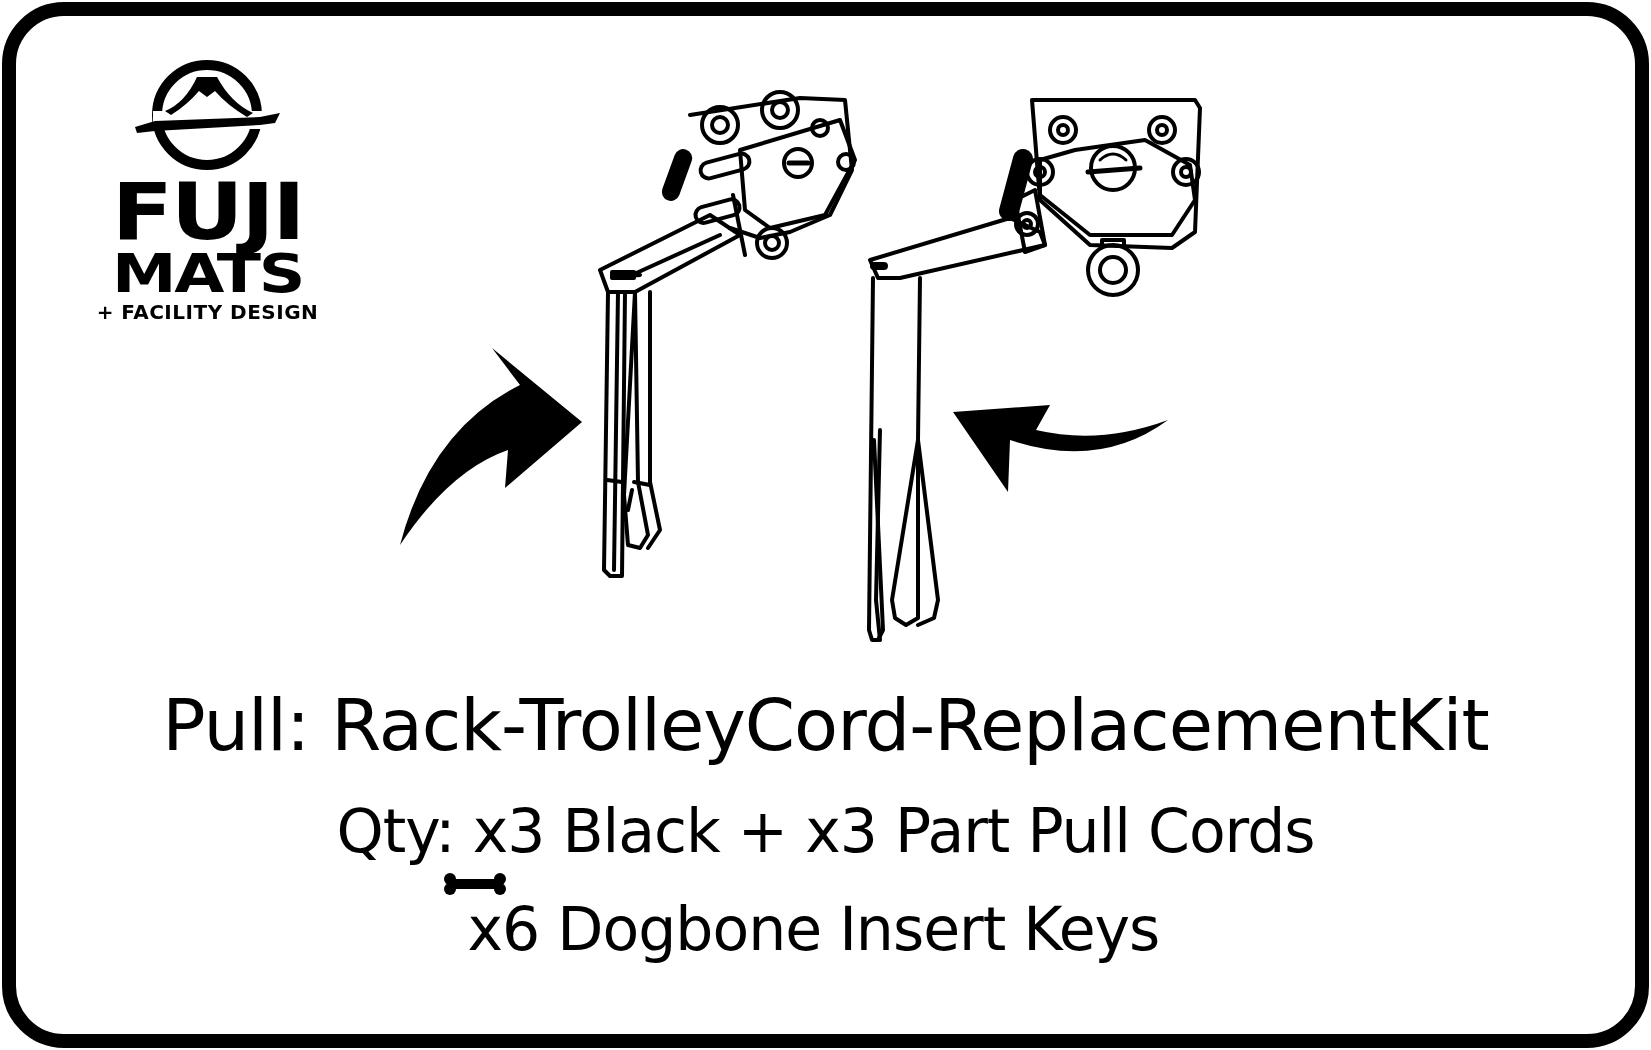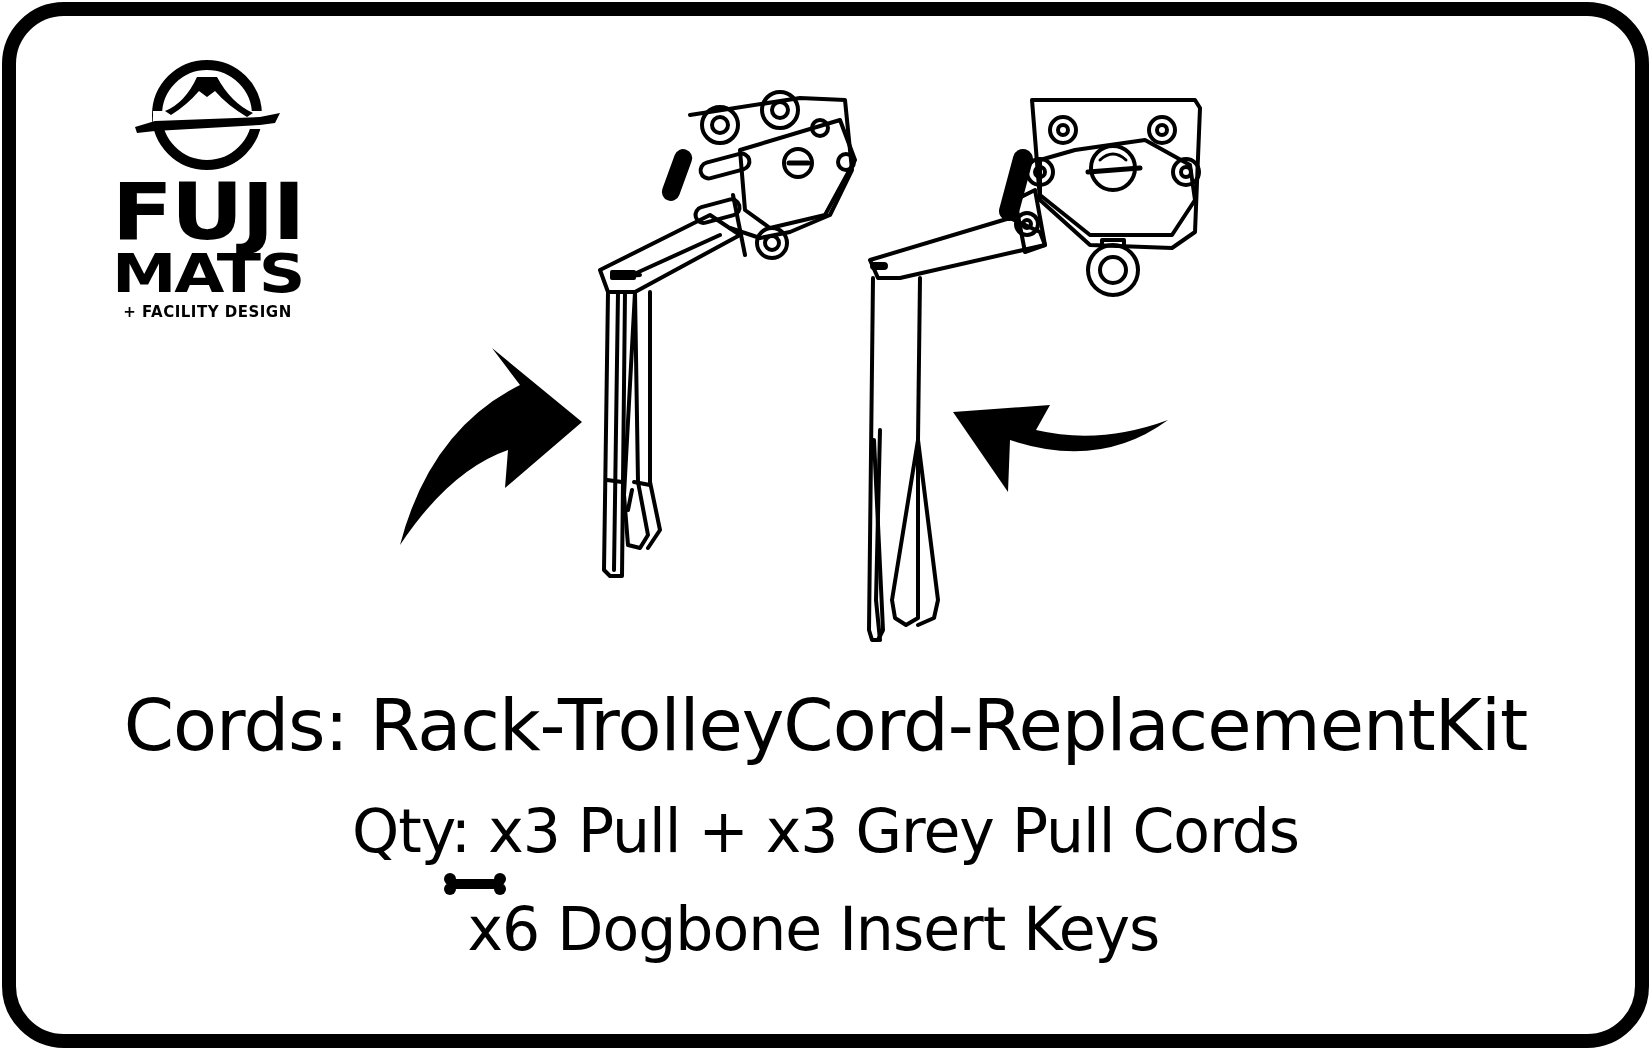--- a/index.html
+++ b/index.html
@@ -9,21 +9,21 @@
     border: 14px solid #000; border-radius: 62px; background: #fff;
   }
   .logo { position: absolute; left: 95px; top: 55px; width: 225px; height: 270px; text-decoration: underline; }
   .logo-text {
     position: absolute; left: 0; width: 225px; text-align: center; color: #000;
     font-family: "DejaVu Sans", sans-serif; font-weight: bold; letter-spacing: -2px;
   }
   .logo-fuji { top: 118px; font-size: 78px; line-height: 78px; transform: scaleX(1.15); }
   .logo-mats { top: 192px; font-size: 54px; line-height: 54px; transform: scaleX(1.2); }
   .logo-sub {
-    top: 248px; font-size: 15px; line-height: 18px; font-weight: bold; letter-spacing: 0.5px;
+    top: 248px; font-size: 20px; line-height: 18px; font-weight: bold; letter-spacing: 0.5px;
   }
   .illus { position: absolute; left: 0; top: 0; width: 1651px; height: 1050px; }
   .line {
     position: absolute; left: 0; width: 1651px; text-align: center; color: #000;
     font-family: "DejaVu Sans", sans-serif; font-weight: 500;
   }
   .line-part { top: 683px; font-size: 72px; line-height: 84px; letter-spacing: -1px; }
   .line-qty { top: 795px; font-size: 60px; line-height: 72px; letter-spacing: -1px; }
   .line-keys { top: 893px; font-size: 60px; line-height: 72px; letter-spacing: -1px; left: -12px; }
   .dogbone { position: absolute; left: 442px; top: 873px; width: 66px; height: 22px; }
@@ -105,22 +105,22 @@
       <path d="M920 278 L918 440"></path>
       <path d="M918 440 L892 600 L895 618 L906 625 L918 618 L918 600 L918 440 M918 440 L938 600 L934 618 L918 625"></path>
       <path d="M880 430 L876 600 L880 640"></path>
     </g>
   </g>
 
   <path d="M400 545 Q430 430 520 385 L492 348 L582 422 L505 488 L508 450 Q450 470 400 545 Z" fill="#000"></path>
   <path d="M1168 420 Q1100 470 1010 440 L1008 492 L953 412 L1050 405 L1036 430 Q1100 445 1168 420 Z" fill="#000"></path>
 </svg>
 
-<div class="line line-part">Cords: Rack-TrolleyCord-ReplacementKit</div>
-<div class="line line-qty">Qty: x3 Pull + x3 Grey Pull Cords</div>
+<div class="line line-part">Pull: Rack-TrolleyCord-ReplacementKit</div>
+<div class="line line-qty">Qty: x3 Black + x3 Part Pull Cords</div>
 <svg class="dogbone" viewBox="0 0 66 22">
   <circle cx="8" cy="6" r="6" fill="#000"></circle>
     <circle cx="8" cy="16" r="6" fill="#000"></circle>
   <circle cx="58" cy="6" r="6" fill="#000"></circle>
     <circle cx="58" cy="16" r="6" fill="#000"></circle>
   <rect x="8" y="6" width="50" height="10" fill="#000"></rect>
 </svg>
 <div class="line line-keys">x6 Dogbone Insert Keys</div>
 
 </body></html>

